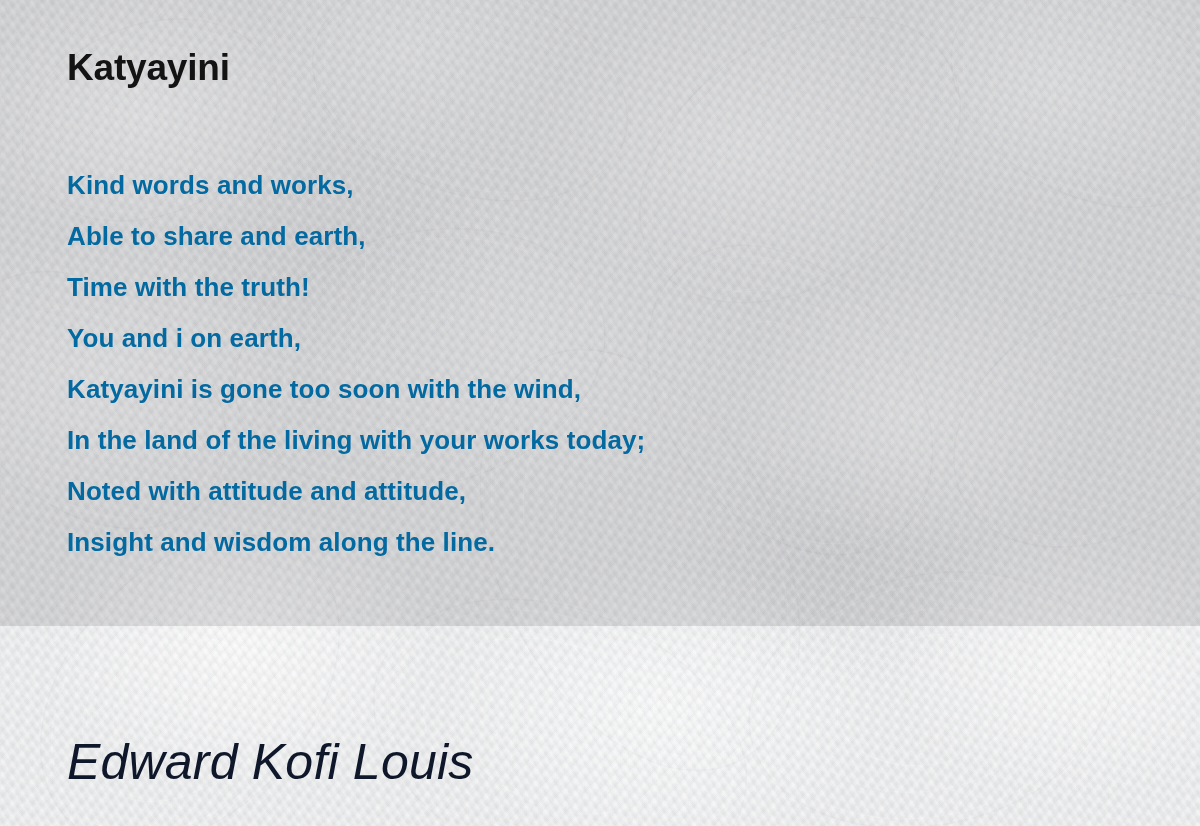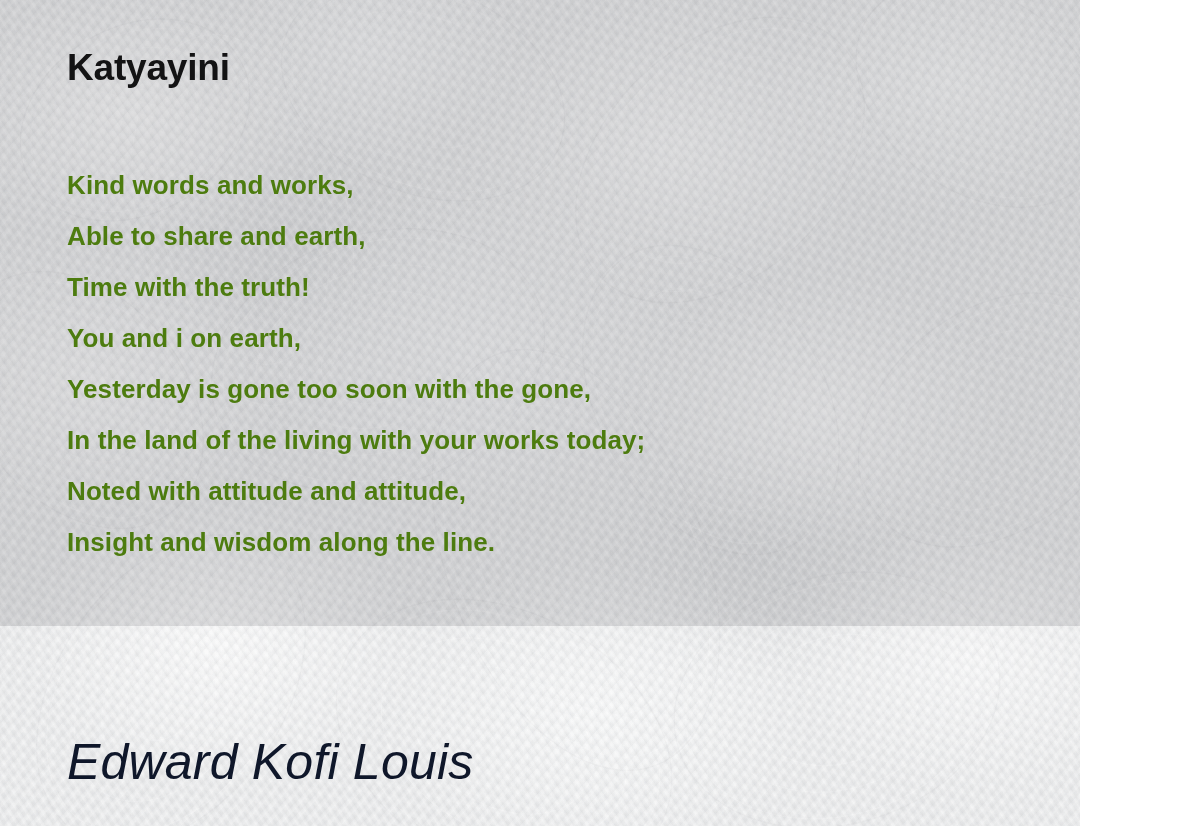--- a/index.html
+++ b/index.html
@@ -4,21 +4,21 @@
 <title>Katyayini - Poem</title>
 <style>
   html, body {
     margin: 0;
     padding: 0;
     background: #ffffff;
   }
 
   #poem-card {
     position: relative;
-    width: 1080px;
+    width: 1200px;
     height: 826px;
     overflow: hidden;
     background: #e9eaeb;
     font-family: "Liberation Sans", sans-serif;
     -webkit-font-smoothing: antialiased;
   }
 
   
   .bg-layer {
     position: absolute;
@@ -128,21 +128,21 @@
   #poem-body {
     position: absolute;
     left: 67px;
     top: 160px;
     width: 1060px;
   }
 
   .poem-line {
     font-size: 26px;
     font-weight: bold;
-    color: #4d7c0f;
+    color: #0369a1;
     line-height: 51px;
     height: 51px;
     letter-spacing: 0.1px;
     white-space: nowrap;
   }
 
   #poem-author {
     position: absolute;
     left: 67px;
     top: 733px;
@@ -247,21 +247,21 @@
 
   <div class="content">
 
     <div id="poem-title">Katyayini</div>
 
     <div id="poem-body">
       <div class="poem-line">Kind words and works,</div>
       <div class="poem-line">Able to share and earth,</div>
       <div class="poem-line">Time with the truth!</div>
       <div class="poem-line">You and i on earth,</div>
-      <div class="poem-line">Yesterday is gone too soon with the gone,</div>
+      <div class="poem-line">Katyayini is gone too soon with the wind,</div>
       <div class="poem-line">In the land of the living with your works today;</div>
       <div class="poem-line">Noted with attitude and attitude,</div>
       <div class="poem-line">Insight and wisdom along the line.</div>
     </div>
 
     <div id="poem-author">Edward Kofi Louis</div>
 
   </div>
 </div>
 

